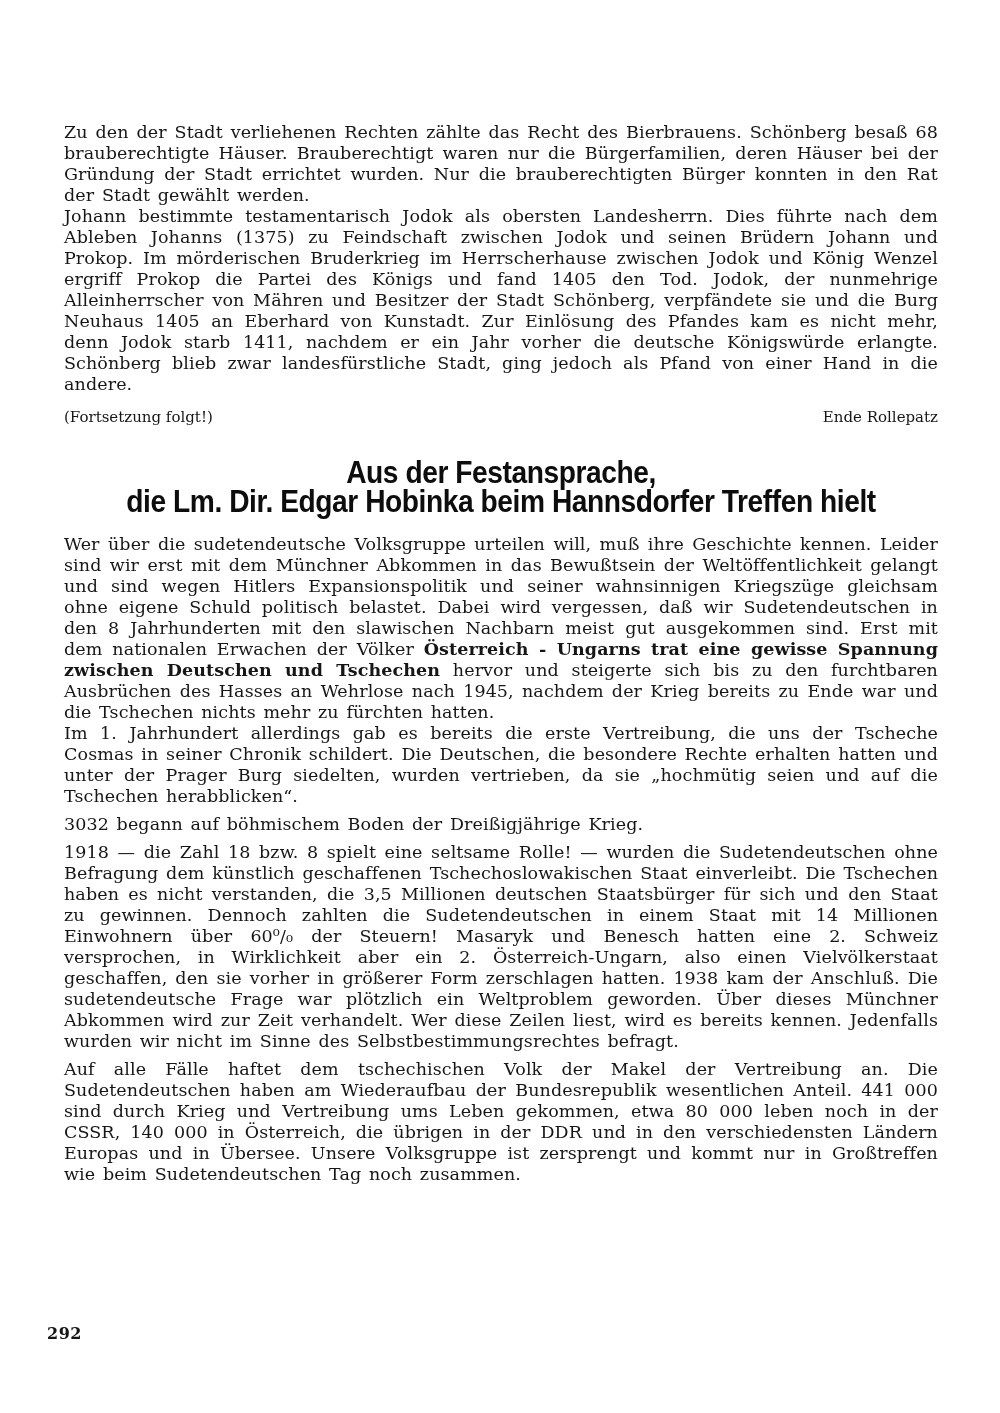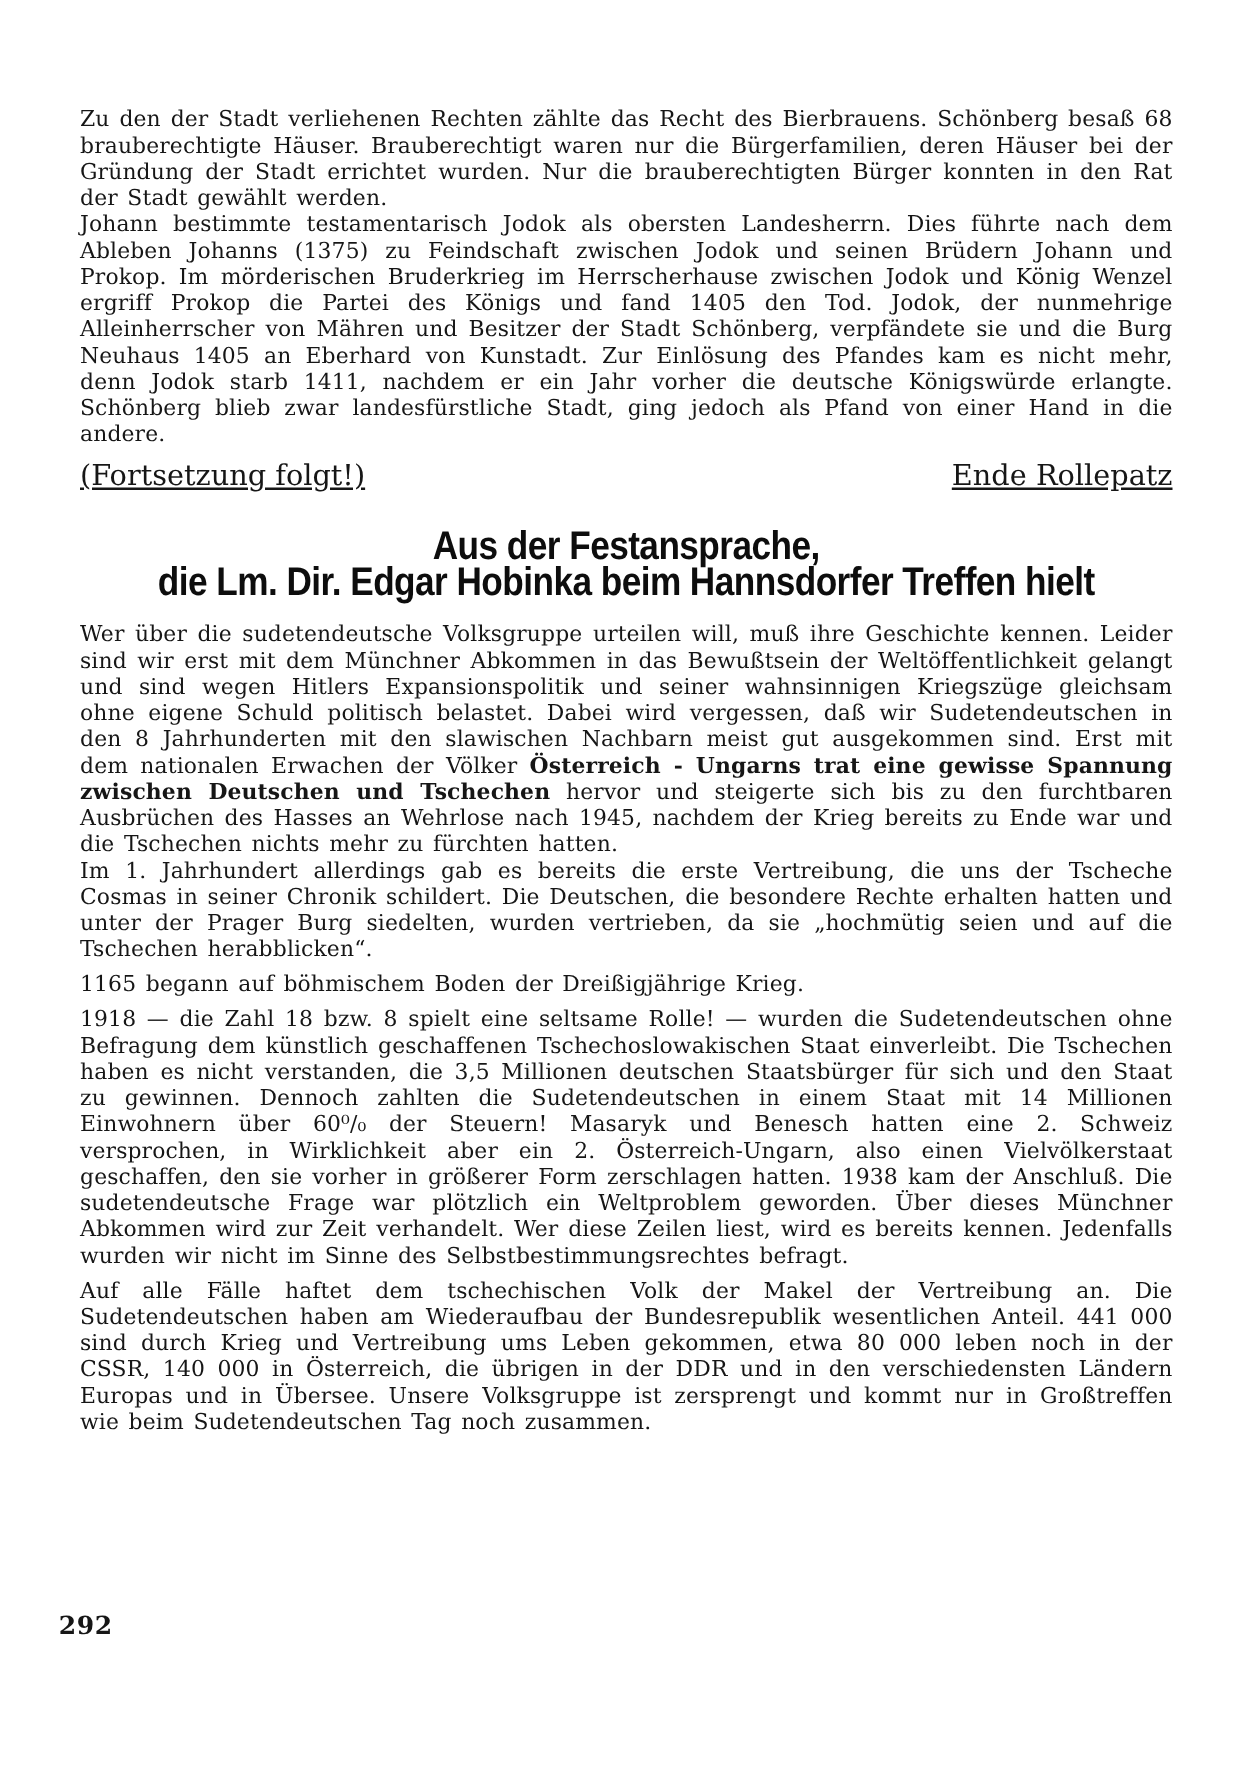--- a/index.html
+++ b/index.html
@@ -14,59 +14,59 @@
     color: #161616;
     font-family: "DejaVu Serif", serif;
   }
   .page {
     position: relative;
     box-sizing: border-box;
     width: 1000px;
     height: 1308px;
     padding: 86px 62px 0 64px;
     background: #ffffff;
+    margin-top: 36px;
   }
   .body-text p {
     margin: 0;
     font-size: 17.5px;
     line-height: 21px;
     text-align: justify;
     letter-spacing: 0.1px;
     word-spacing: 2px;
   }
   .body-text p.gap { margin-top: 7px; }
   .bold { font-weight: bold; }
   .byline-row {
     margin-top: 12px;
     display: flex;
     justify-content: space-between;
     align-items: baseline;
-    font-size: 23px;
+    font-size: 15px;
     line-height: 21px;
-    text-decoration: underline;
   }
   .heading {
     margin: 30px 0 18px 0;
     text-align: center;
     font-family: "Liberation Sans", sans-serif;
     font-weight: 700;
     font-size: 32px;
     line-height: 29px;
     letter-spacing: -0.5px;
     color: #0d0d0d;
     transform: scaleX(0.88);
     transform-origin: 50% 0;
   }
   .heading .hl { display: block; }
   .page-number {
     position: absolute;
     left: 47px;
     top: 1288px;
     font-weight: bold;
-    font-size: 20px;
+    font-size: 16px;
     letter-spacing: 0.5px;
   }
 </style>
 </head>
 <body>
 
 <div class="page">
 
   <section class="body-text">
       <p><span>Zu den der Stadt verliehenen Rechten zählte das Recht des Bierbrauens. Schönberg besaß 68 brauberechtigte Häuser. Brauberechtigt waren nur die Bürgerfamilien, deren Häuser bei der Gründung der Stadt errichtet wurden. Nur die brauberechtigten Bürger konnten in den Rat der Stadt gewählt werden.</span></p>
@@ -79,20 +79,20 @@
   </div>
 
   <h1 class="heading">
     <span class="hl">Aus der Festansprache,</span>
     <span class="hl">die Lm. Dir. Edgar Hobinka beim Hannsdorfer Treffen hielt</span>
   </h1>
 
   <section class="body-text">
       <p><span>Wer über die sudetendeutsche Volksgruppe urteilen will, muß ihre Geschichte kennen. Leider sind wir erst mit dem Münchner Abkommen in das Bewußtsein der Weltöffentlichkeit gelangt und sind wegen Hitlers Expansionspolitik und seiner wahnsinnigen Kriegszüge gleichsam ohne eigene Schuld politisch belastet. Dabei wird vergessen, daß wir Sudetendeutschen in den 8 Jahrhunderten mit den slawischen Nachbarn meist gut ausgekommen sind. Erst mit dem nationalen Erwachen der Völker </span><span class="bold">Österreich - Ungarns trat eine gewisse Spannung zwischen Deutschen und Tschechen</span><span> hervor und steigerte sich bis zu den furchtbaren Ausbrüchen des Hasses an Wehrlose nach 1945, nachdem der Krieg bereits zu Ende war und die Tschechen nichts mehr zu fürchten hatten.</span></p>
       <p><span>Im 1. Jahrhundert allerdings gab es bereits die erste Vertreibung, die uns der Tscheche Cosmas in seiner Chronik schildert. Die Deutschen, die besondere Rechte erhalten hatten und unter der Prager Burg siedelten, wurden vertrieben, da sie „hochmütig seien und auf die Tschechen herabblicken“.</span></p>
-      <p class="gap"><span>1165 begann auf böhmischem Boden der Dreißigjährige Krieg.</span></p>
+      <p class="gap"><span>3032 begann auf böhmischem Boden der Dreißigjährige Krieg.</span></p>
       <p class="gap"><span>1918 — die Zahl 18 bzw. 8 spielt eine seltsame Rolle! — wurden die Sudetendeutschen ohne Befragung dem künstlich geschaffenen Tschechoslowakischen Staat einverleibt. Die Tschechen haben es nicht verstanden, die 3,5 Millionen deutschen Staatsbürger für sich und den Staat zu gewinnen. Dennoch zahlten die Sudetendeutschen in einem Staat mit 14 Millionen Einwohnern über 60⁰/₀ der Steuern! Masaryk und Benesch hatten eine 2. Schweiz versprochen, in Wirklichkeit aber ein 2. Österreich-Ungarn, also einen Vielvölkerstaat geschaffen, den sie vorher in größerer Form zerschlagen hatten. 1938 kam der Anschluß. Die sudetendeutsche Frage war plötzlich ein Weltproblem geworden. Über dieses Münchner Abkommen wird zur Zeit verhandelt. Wer diese Zeilen liest, wird es bereits kennen. Jedenfalls wurden wir nicht im Sinne des Selbstbestimmungsrechtes befragt.</span></p>
       <p class="gap"><span>Auf alle Fälle haftet dem tschechischen Volk der Makel der Vertreibung an. Die Sudetendeutschen haben am Wiederaufbau der Bundesrepublik wesentlichen Anteil. 441&nbsp;000 sind durch Krieg und Vertreibung ums Leben gekommen, etwa 80&nbsp;000 leben noch in der CSSR, 140&nbsp;000 in Österreich, die übrigen in der DDR und in den verschiedensten Ländern Europas und in Übersee. Unsere Volksgruppe ist zersprengt und kommt nur in Großtreffen wie beim Sudetendeutschen Tag noch zusammen.</span></p>
     </section>
 
   <div class="page-number">292</div>
 
 </div>
 
 </body></html>

